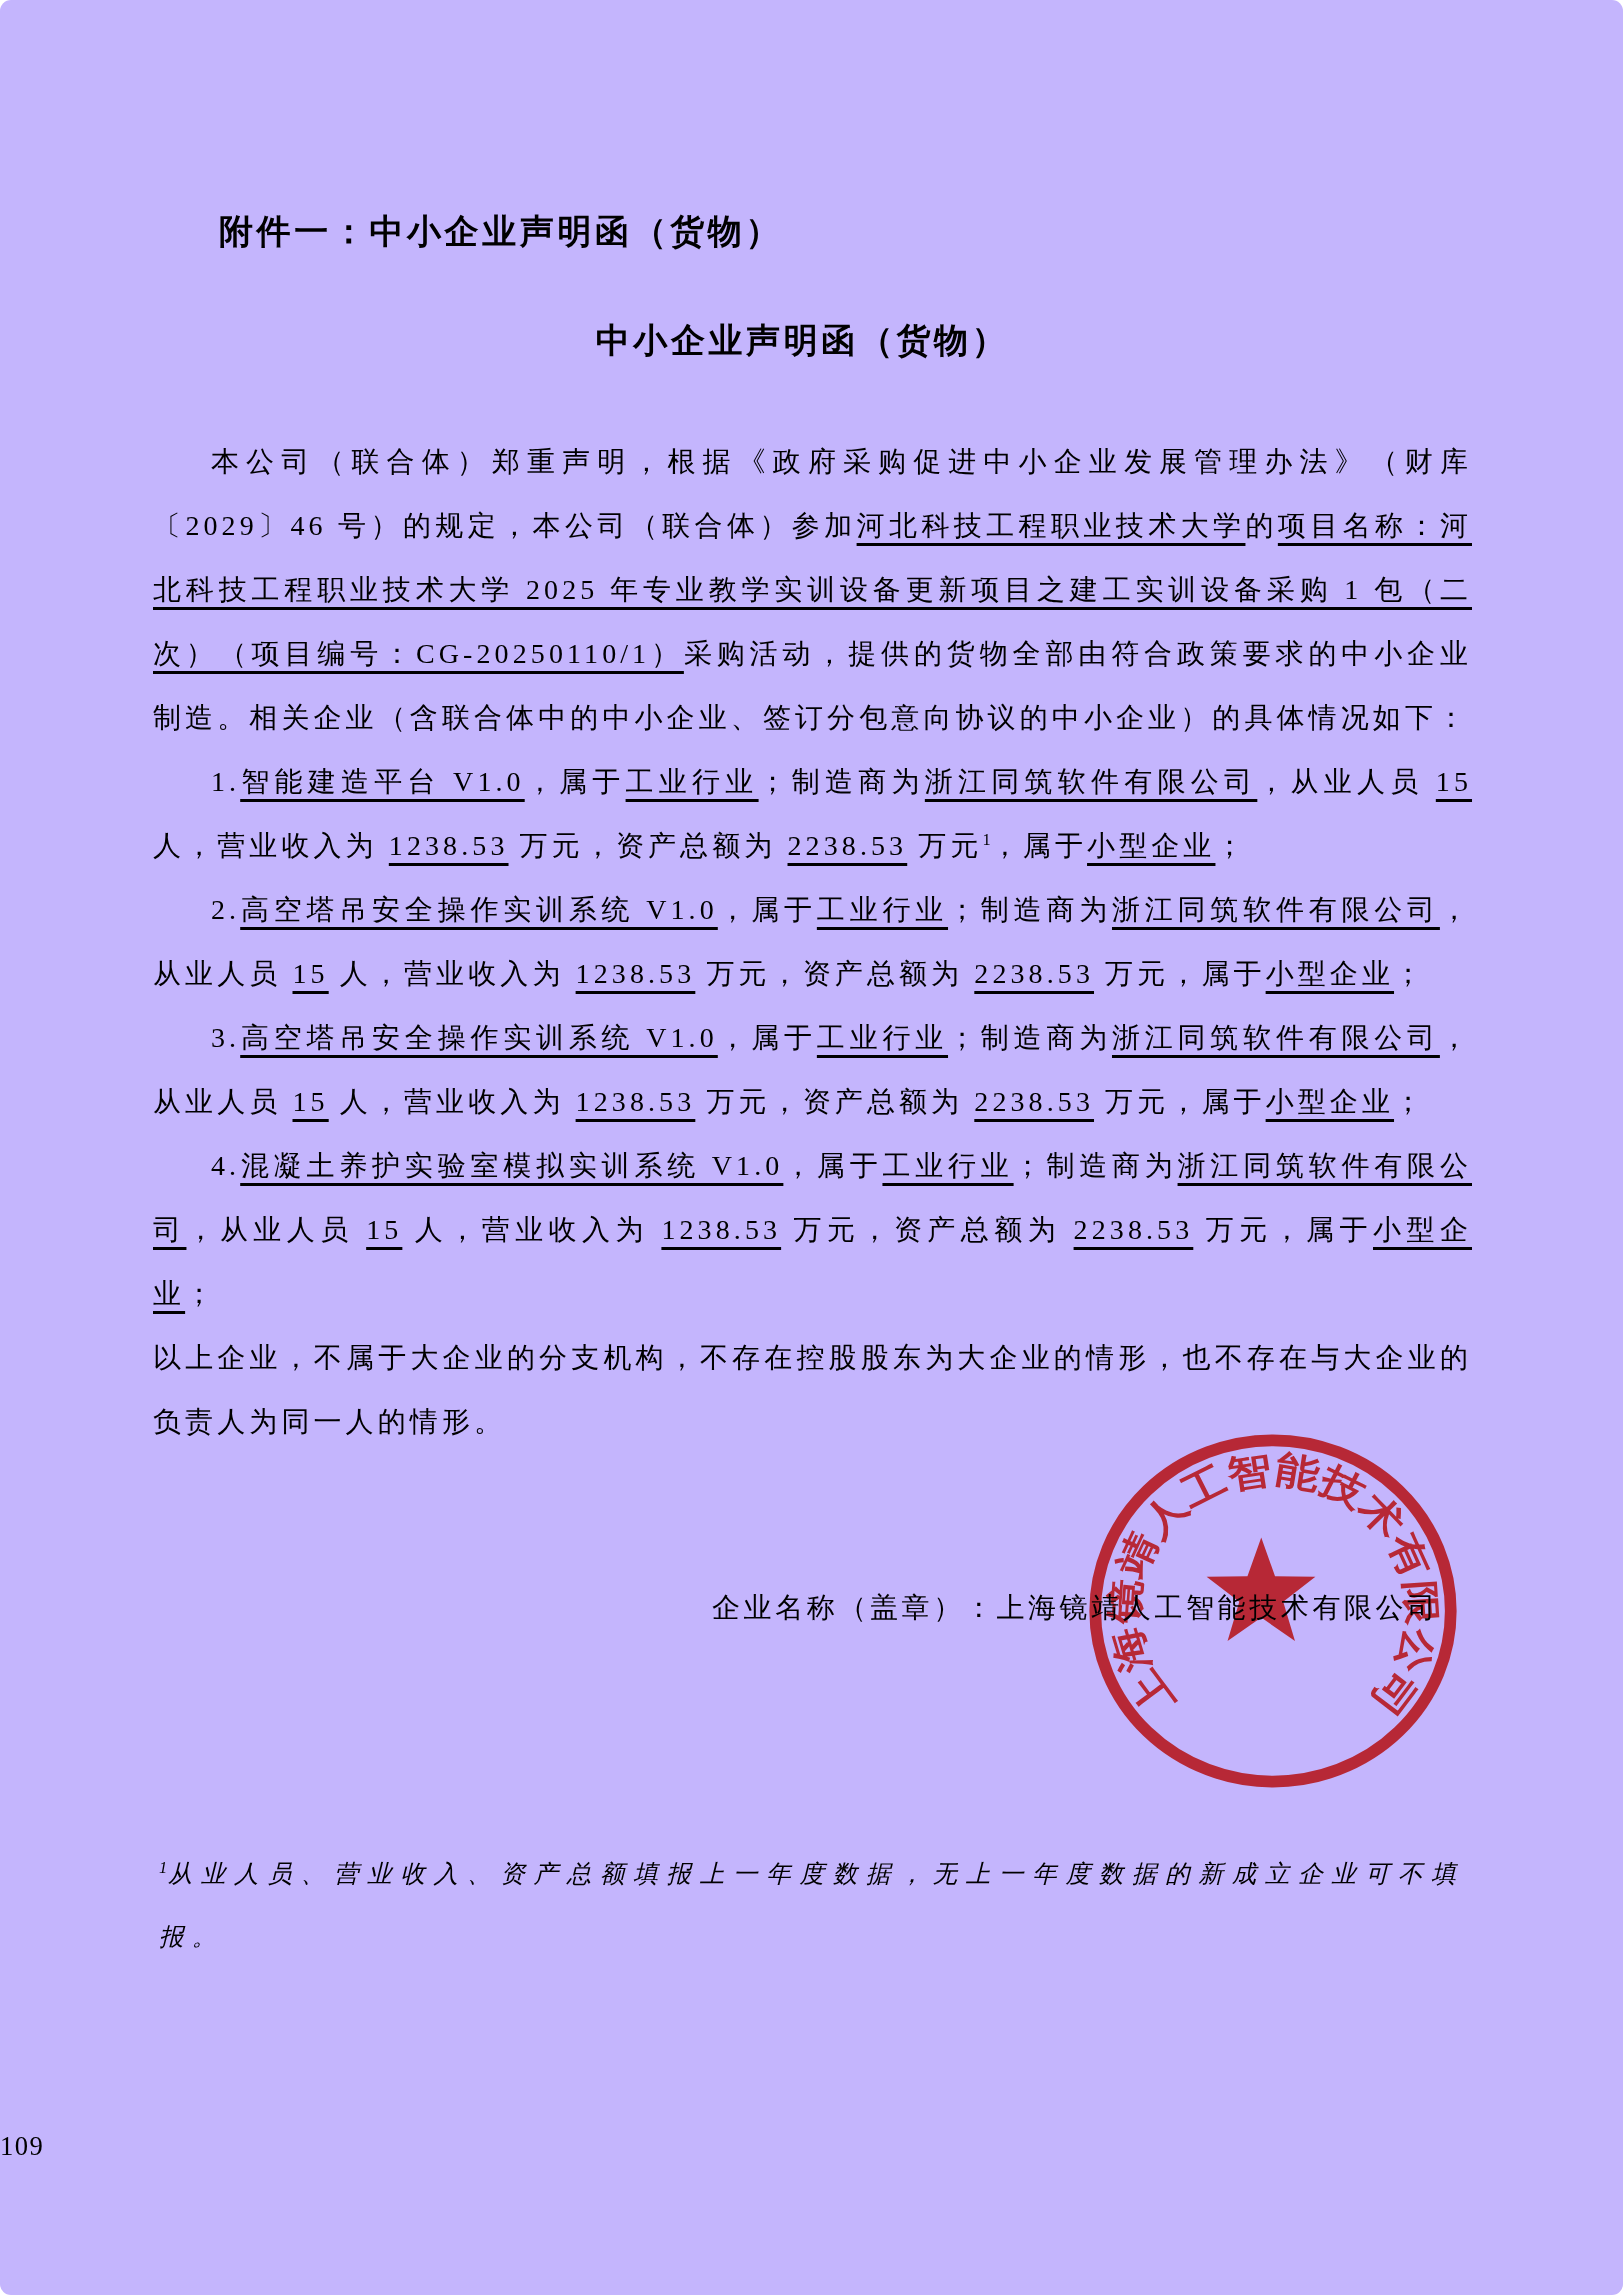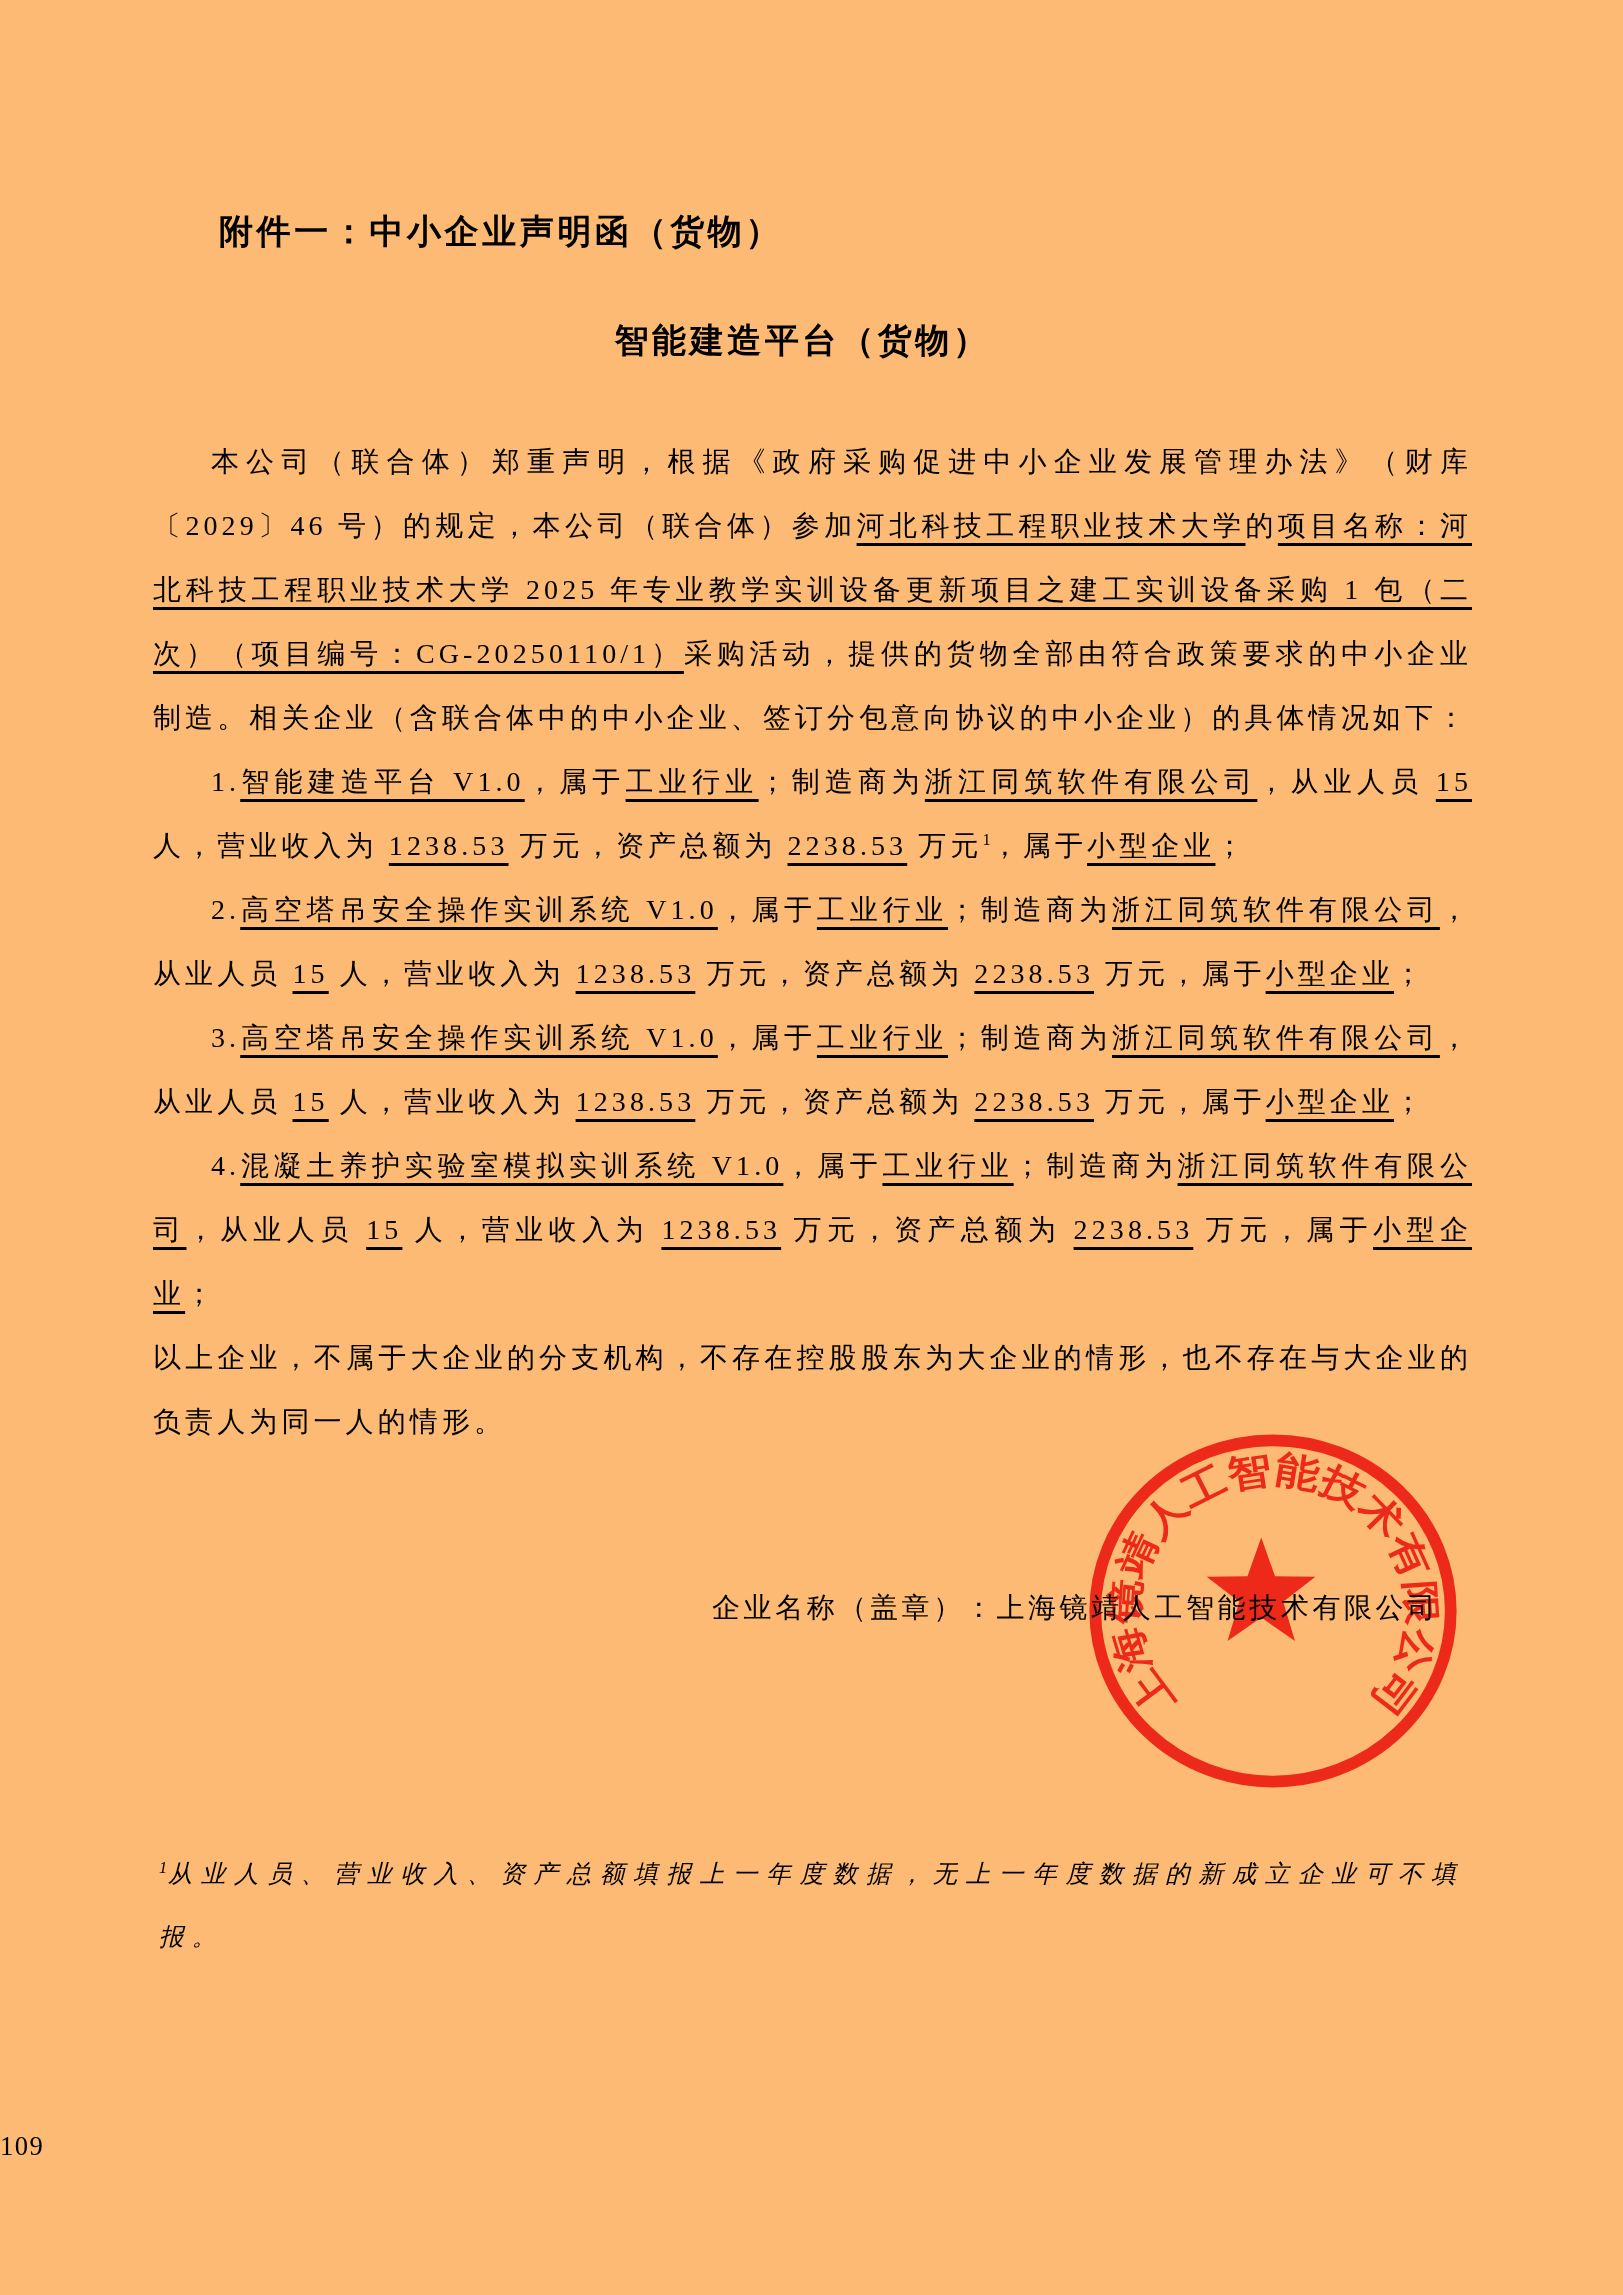--- a/index.html
+++ b/index.html
@@ -1,23 +1,24 @@
 <!DOCTYPE html>
 <html style="font-size:8.2px"><head>
 <meta charset="utf-8">
 <style>
   html,body{margin:0;padding:0;background:#ffffff;}
   .page{
     position:relative;
     width:1623px;
     height:2295px;
-    background:#fdba74;
+    background:#c4b5fd;
     font-family:"Liberation Serif","DejaVu Serif",serif;
     color:#000000;
     overflow:hidden;
+    border-radius:11px;
   }
   .attachment-title{
     position:absolute;
     left:219px;
     top:209px;
     font-size:34px;
     font-weight:700;
     letter-spacing:3.6px;
     white-space:nowrap;
   }
@@ -96,21 +97,21 @@
     letter-spacing:1.5px;
   }
 </style>
 </head>
 <body>
 
 <div class="page">
 
   <div class="attachment-title">附件一：中小企业声明函（货物）</div>
 
-  <div class="doc-title">智能建造平台（货物）</div>
+  <div class="doc-title">中小企业声明函（货物）</div>
 
   <div class="body-text">
       <p><span>本公司（联合体）郑重声明，根据《政府采购促进中小企业发展管理办法》（财库〔2029〕46 号）的规定，本公司（联合体）参加</span><span class="u">河北科技工程职业技术大学</span><span>的</span><span class="u">项目名称：河北科技工程职业技术大学 2025 年专业教学实训设备更新项目之建工实训设备采购 1 包（二次）（项目编号：CG-20250110/1）</span><span>采购活动，提供的货物全部由符合政策要求的中小企业制造。相关企业（含联合体中的中小企业、签订分包意向协议的中小企业）的具体情况如下：</span></p>
       <p><span>1.</span><span class="u">智能建造平台 V1.0</span><span>，属于</span><span class="u">工业行业</span><span>；制造商为</span><span class="u">浙江同筑软件有限公司</span><span>，从业人员 </span><span class="u">15</span><span> 人，营业收入为 </span><span class="u">1238.53</span><span> 万元，资产总额为 </span><span class="u">2238.53</span><span> 万元</span><sup>1</sup><span>，属于</span><span class="u">小型企业</span><span>；</span></p>
       <p><span>2.</span><span class="u">高空塔吊安全操作实训系统 V1.0</span><span>，属于</span><span class="u">工业行业</span><span>；制造商为</span><span class="u">浙江同筑软件有限公司</span><span>，从业人员 </span><span class="u">15</span><span> 人，营业收入为 </span><span class="u">1238.53</span><span> 万元，资产总额为 </span><span class="u">2238.53</span><span> 万元，属于</span><span class="u">小型企业</span><span>；</span></p>
       <p><span>3.</span><span class="u">高空塔吊安全操作实训系统 V1.0</span><span>，属于</span><span class="u">工业行业</span><span>；制造商为</span><span class="u">浙江同筑软件有限公司</span><span>，从业人员 </span><span class="u">15</span><span> 人，营业收入为 </span><span class="u">1238.53</span><span> 万元，资产总额为 </span><span class="u">2238.53</span><span> 万元，属于</span><span class="u">小型企业</span><span>；</span></p>
       <p><span>4.</span><span class="u">混凝土养护实验室模拟实训系统 V1.0</span><span>，属于</span><span class="u">工业行业</span><span>；制造商为</span><span class="u">浙江同筑软件有限公司</span><span>，从业人员 </span><span class="u">15</span><span> 人，营业收入为 </span><span class="u">1238.53</span><span> 万元，资产总额为 </span><span class="u">2238.53</span><span> 万元，属于</span><span class="u">小型企业</span><span>；</span></p>
       <p class="no-indent"><span>以上企业，不属于大企业的分支机构，不存在控股股东为大企业的情形，也不存在与大企业的负责人为同一人的情形。</span></p>
     </div>
 

